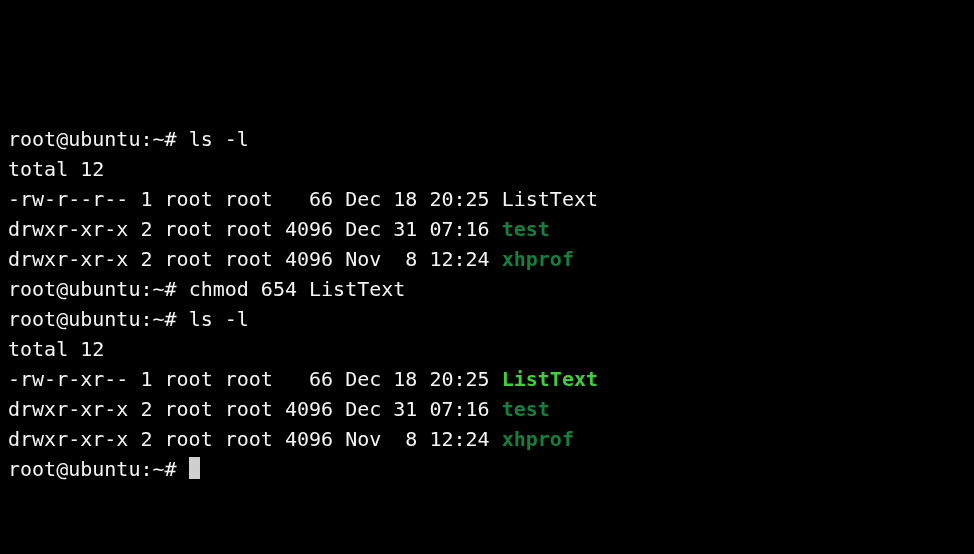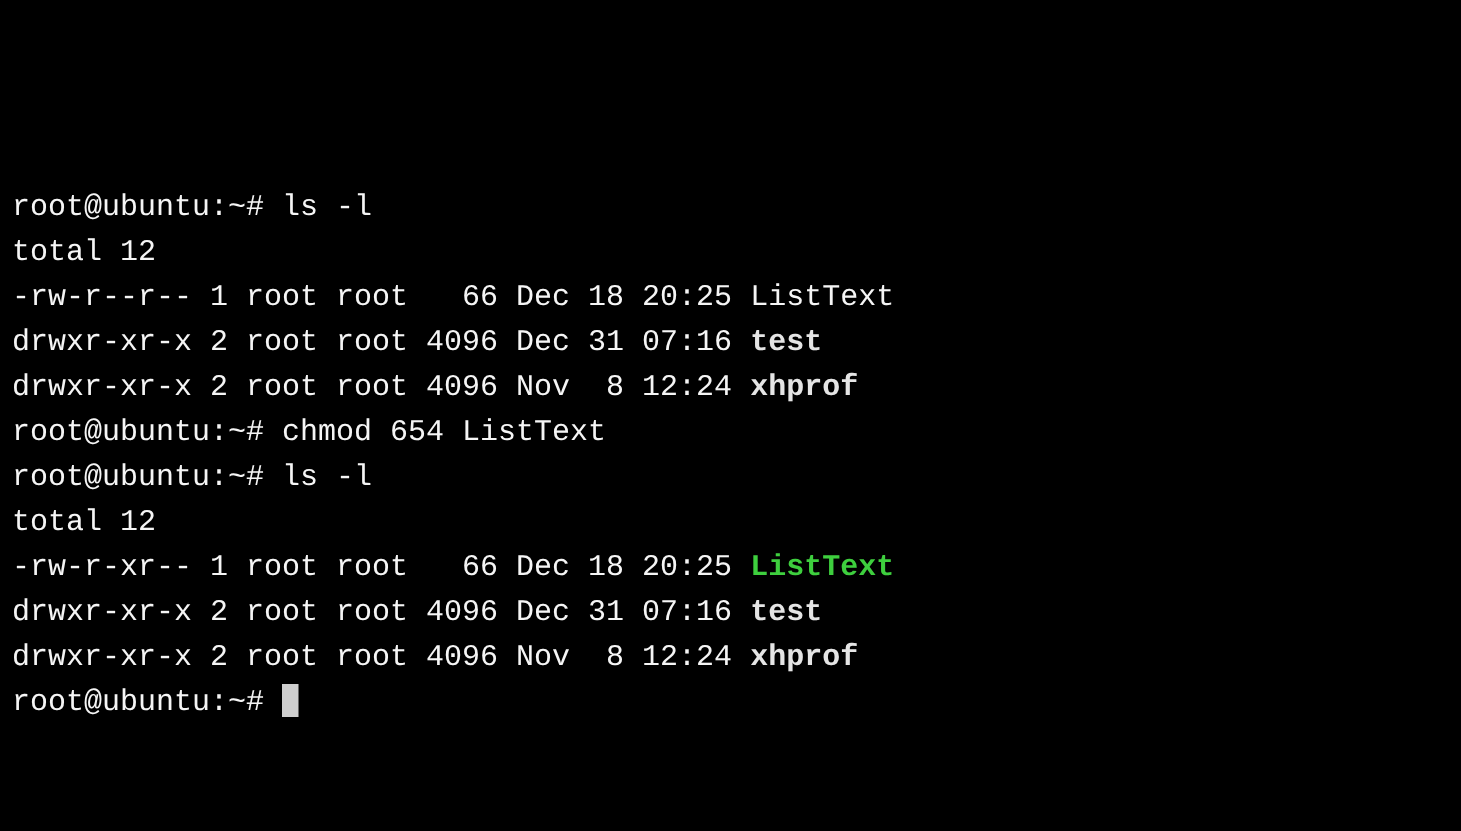--- a/index.html
+++ b/index.html
@@ -14,24 +14,23 @@
       font-size: 20px;
       line-height: 1.5;
       padding: 4px 8px;
       width: 974px;
       height: 554px;
       overflow: hidden;
       white-space: pre;
     }
     .line {
       white-space: pre;
-      font-family: Liberation Mono, monospace;
     }
     .dir {
-      color: #e5e5e5;
+      color: #15803d;
       font-weight: bold;
       text-align: center;
     }
     .exec {
       color: #3ecf3e;
       font-weight: bold;
     }
     .cursor {
       display: inline-block;
       width: 11px;

